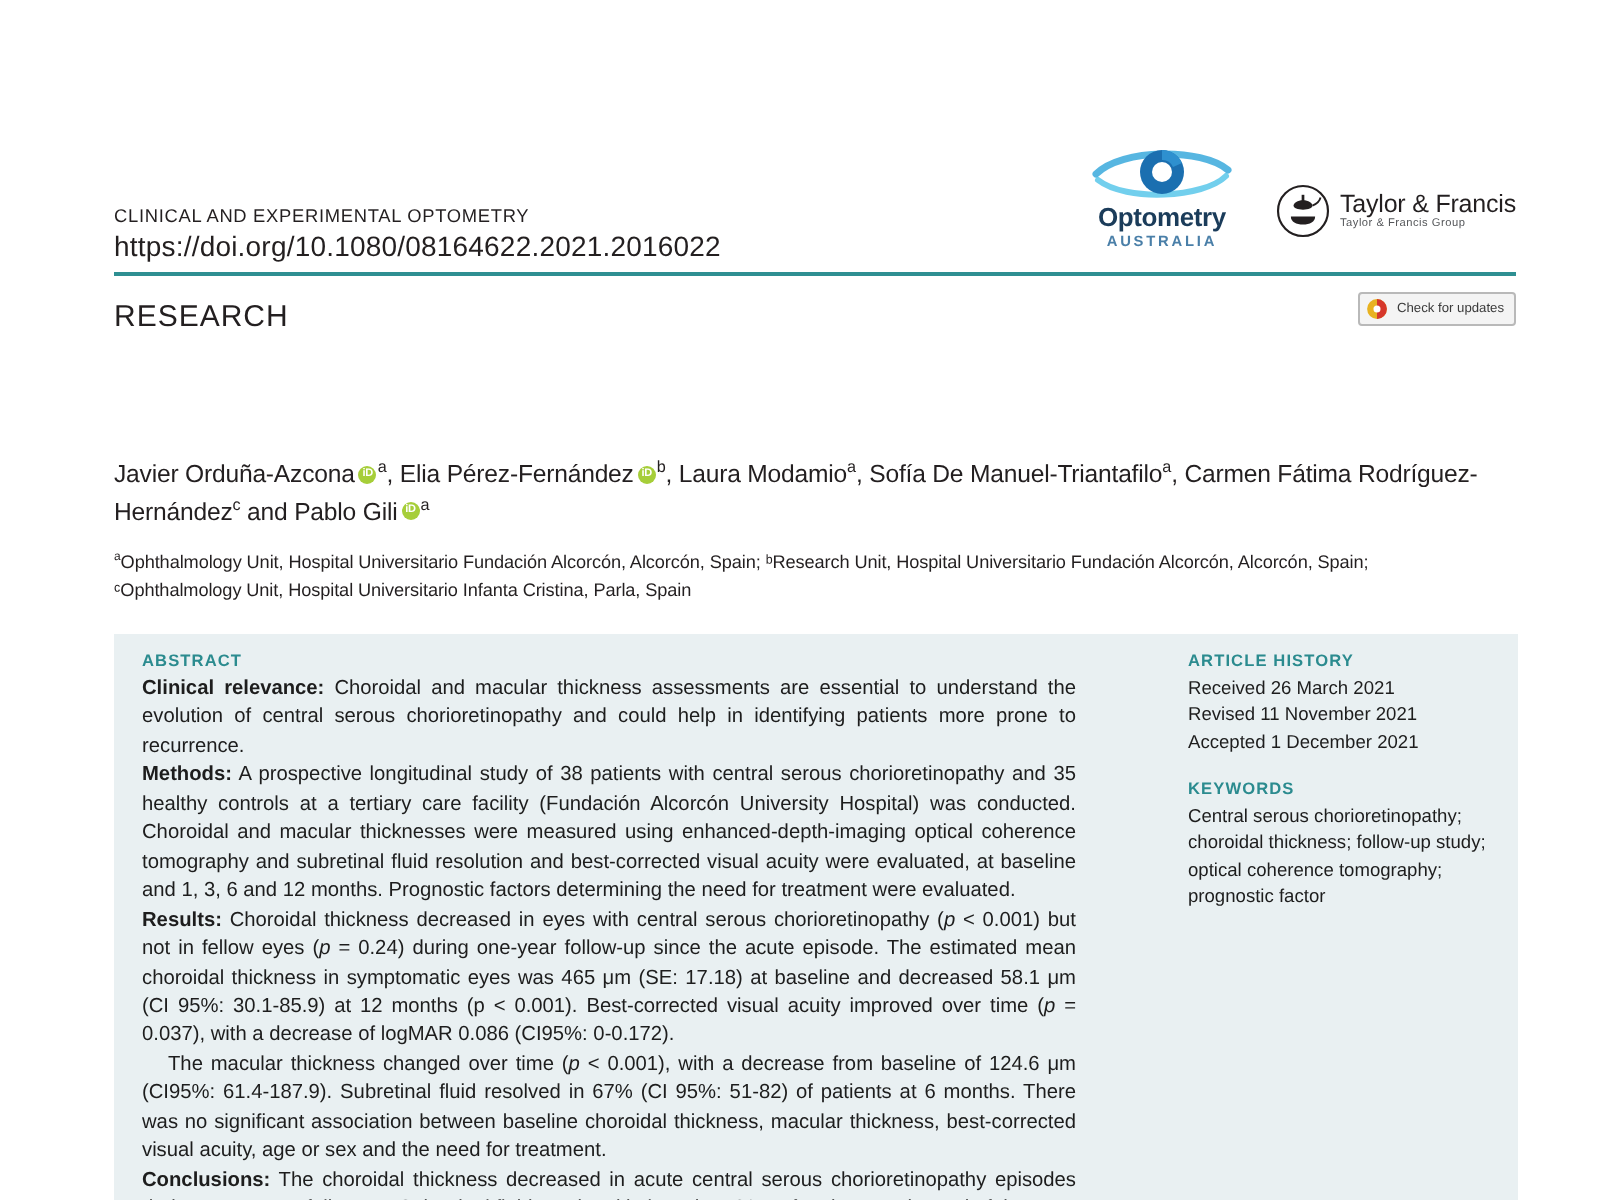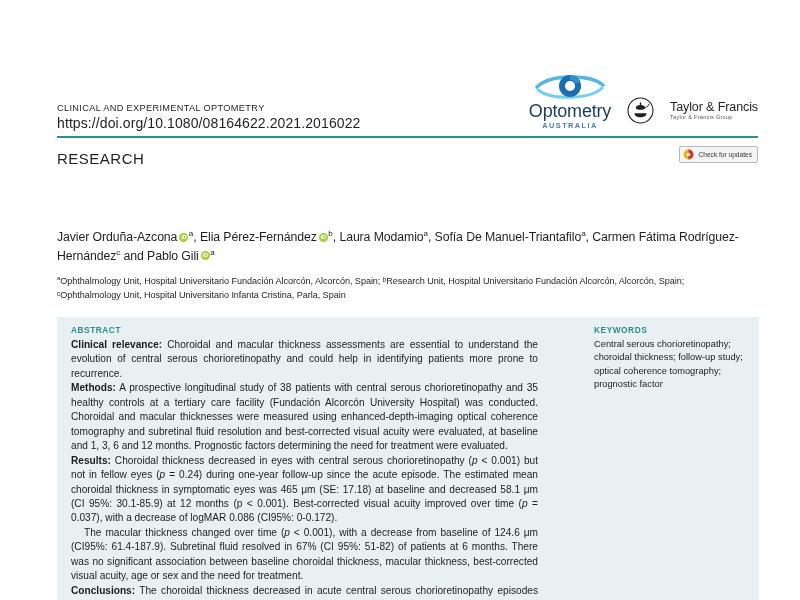--- a/index.html
+++ b/index.html
@@ -54,39 +54,39 @@
     gap: 13px;
   }
   .oa-logo {
     display: flex;
     flex-direction: column;
     align-items: center;
     width: 88px;
   }
   .oa-mark { width: 70px; height: 31px; display: block; }
   .oa-word {
-    font-size: 18px;
-    font-weight: normal;
+    font-size: 13px;
+    font-weight: bold;
     color: #1b3c5a;
     letter-spacing: -0.2px;
     line-height: 1;
     margin-top: 1px;
   }
   .oa-sub {
     font-size: 7.4px;
     font-weight: bold;
     color: #4a7fa8;
     letter-spacing: 1.4px;
     line-height: 1;
     margin-top: 2px;
   }
   .tf-logo {
     display: flex;
     align-items: center;
-    gap: 16px;
+    gap: 5px;
     margin-bottom: 5px;
   }
   .tf-mark { width: 27px; height: 27px; display: block; }
   .tf-text { line-height: 1.05; }
   .tf-name {
     font-size: 12.5px;
     color: #231f20;
     letter-spacing: -0.1px;
     white-space: nowrap;
   }
@@ -312,18 +312,24 @@
 
     <p><span class="run-in">Results:</span><span> Choroidal thickness decreased in eyes with central serous chorioretinopathy (</span><em>p</em><span> &lt; 0.001) but not in fellow eyes (</span><em>p</em><span> = 0.24) during one-year follow-up since the acute episode. The estimated mean choroidal thickness in symptomatic eyes was 465 μm (SE: 17.18) at baseline and decreased 58.1 μm (CI 95%: 30.1-85.9) at 12 months (p &lt; 0.001). Best-corrected visual acuity improved over time (</span><em>p</em><span> = 0.037), with a decrease of logMAR 0.086 (CI95%: 0-0.172).</span></p>
 
     <p class="indent"><span>The macular thickness changed over time (</span><em>p</em><span> &lt; 0.001), with a decrease from baseline of 124.6 μm (CI95%: 61.4-187.9). Subretinal fluid resolved in 67% (CI 95%: 51-82) of patients at 6 months. There was no significant association between baseline choroidal thickness, macular thickness, best-corrected visual acuity, age or sex and the need for treatment.</span></p>
 
     <p><span class="run-in">Conclusions:</span><span> The choroidal thickness decreased in acute central serous chorioretinopathy episodes during a one-year follow-up. Subretinal fluid persisted in less than 20% of patients at the end of the</span></p>
   </div>
 
   <div class="sidebar">
     <div class="sidebar-group">
+      <div class="sec-head">ARTICLE HISTORY</div>
+      <div class="sidebar-line">Received 26 March 2021</div>
+      <div class="sidebar-line">Revised 11 November 2021</div>
+      <div class="sidebar-line">Accepted 1 December 2021</div>
+    </div>
+    <div class="sidebar-group">
       <div class="sec-head">KEYWORDS</div>
       <div>Central serous chorioretinopathy; choroidal thickness; follow-up study; optical coherence tomography; prognostic factor</div>
     </div>
   </div>
 
 </div>
 
 </body></html>

